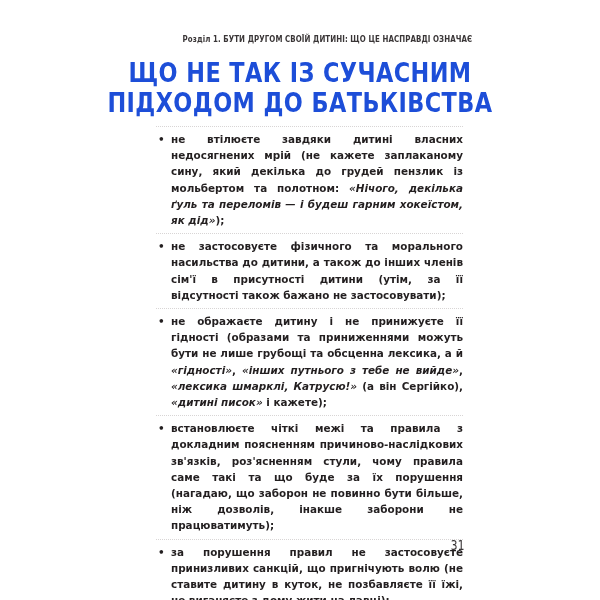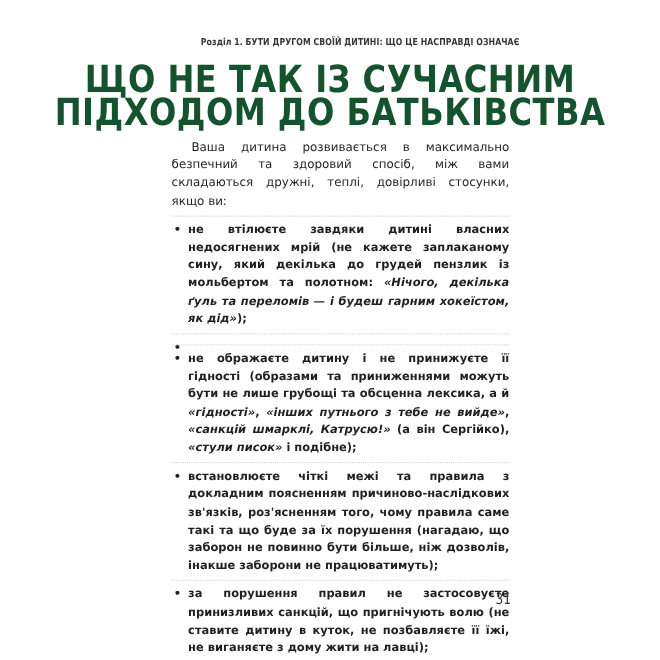--- a/index.html
+++ b/index.html
@@ -35,23 +35,23 @@
     white-space: nowrap;
   }
   .chapter-title {
     position: absolute;
     top: 58px;
     left: 0;
     width: 600px;
     text-align: center;
     font-family: "DejaVu Sans", sans-serif;
     font-weight: bold;
-    font-size: 34px;
+    font-size: 26px;
     line-height: 30px;
-    color: #14532d;
+    color: #1d4ed8;
     letter-spacing: 0.5px;
   }
   .chapter-title span {
     display: block;
     transform: scaleX(0.86);
   }
   .body-text {
     position: absolute;
     top: 126px;
     left: 156px;
@@ -105,42 +105,44 @@
 <div class="page">
 
   <div class="running-head">Розділ 1. БУТИ ДРУГОМ СВОЇЙ ДИТИНІ: ЩО ЦЕ НАСПРАВДІ ОЗНАЧАЄ</div>
 
   <h1 class="chapter-title" style="margin:0;">
     <span>ЩО НЕ ТАК ІЗ СУЧАСНИМ</span>
     <span>ПІДХОДОМ ДО БАТЬКІВСТВА</span>
   </h1>
 
   <div class="body-text">
-    <p class="intro">Ваша дитина розвивається в максимально безпечний та здоровий спосіб, між вами складаються дружні, теплі, довірливі стосунки, якщо ви:</p>
 
     <ul class="list">
       <li class="list-item">
         <span class="bullet">•</span>
         <span>
           <span>не втілюєте завдяки дитині власних недосягнених мрій (не кажете заплаканому сину, який декілька до грудей пензлик із мольбертом та полотном: </span><em>«Нічого, декілька ґуль та переломів — і будеш гарним хокеїстом, як дід»</em><span>);</span>
         </span>
       </li>
       <li class="list-item">
         <span class="bullet">•</span>
-      </li>
-      <li class="list-item">
-        <span class="bullet">•</span>
         <span>
-          <span>не ображаєте дитину і не принижуєте її гідності (образами та приниженнями можуть бути не лише грубощі та обсценна лексика, а й </span><em>«гідності»</em><span>, </span><em>«інших путнього з тебе не вийде»</em><span>, </span><em>«санкцій шмарклі, Катрусю!»</em><span> (а він Сергійко), </span><em>«стули писок»</em><span> і подібне);</span>
+          <span>не застосовуєте фізичного та морального насильства до дитини, а також до інших членів сім'ї в присутності дитини (утім, за її відсутності також бажано не застосовувати);</span>
         </span>
       </li>
       <li class="list-item">
         <span class="bullet">•</span>
         <span>
-          <span>встановлюєте чіткі межі та правила з докладним поясненням причиново-наслідкових зв'язків, роз'ясненням того, чому правила саме такі та що буде за їх порушення (нагадаю, що заборон не повинно бути більше, ніж дозволів, інакше заборони не працюватимуть);</span>
+          <span>не ображаєте дитину і не принижуєте її гідності (образами та приниженнями можуть бути не лише грубощі та обсценна лексика, а й </span><em>«гідності»</em><span>, </span><em>«інших путнього з тебе не вийде»</em><span>, </span><em>«лексика шмарклі, Катрусю!»</em><span> (а він Сергійко), </span><em>«дитині писок»</em><span> і кажете);</span>
+        </span>
+      </li>
+      <li class="list-item">
+        <span class="bullet">•</span>
+        <span>
+          <span>встановлюєте чіткі межі та правила з докладним поясненням причиново-наслідкових зв'язків, роз'ясненням стули, чому правила саме такі та що буде за їх порушення (нагадаю, що заборон не повинно бути більше, ніж дозволів, інакше заборони не працюватимуть);</span>
         </span>
       </li>
       <li class="list-item">
         <span class="bullet">•</span>
         <span>
           <span>за порушення правил не застосовуєте принизливих санкцій, що пригнічують волю (не ставите дитину в куток, не позбавляєте її їжі, не виганяєте з дому жити на лавці);</span>
         </span>
       </li>
     </ul>
   </div>

